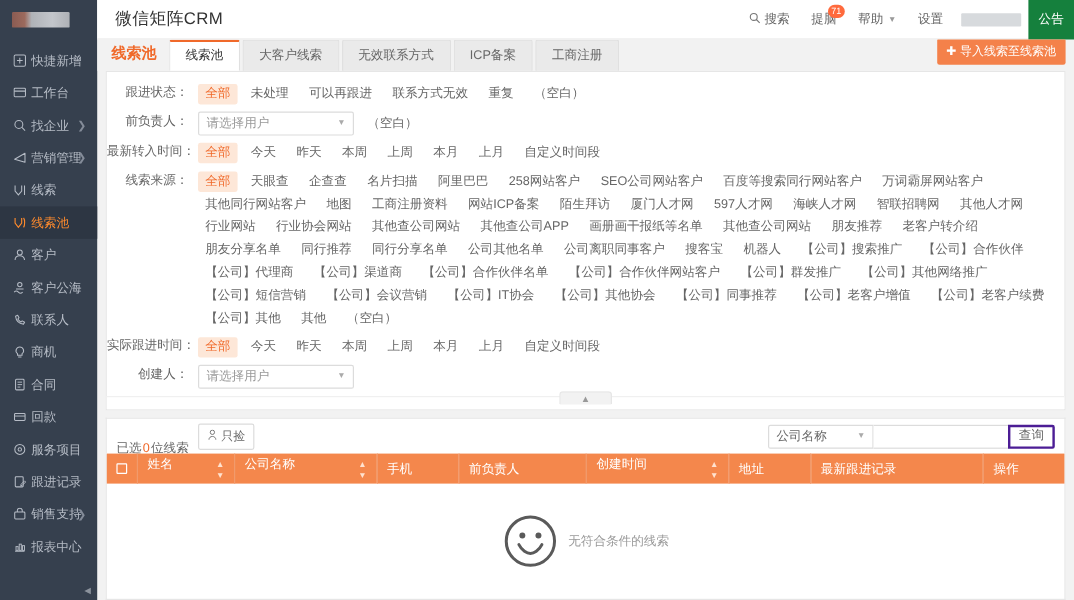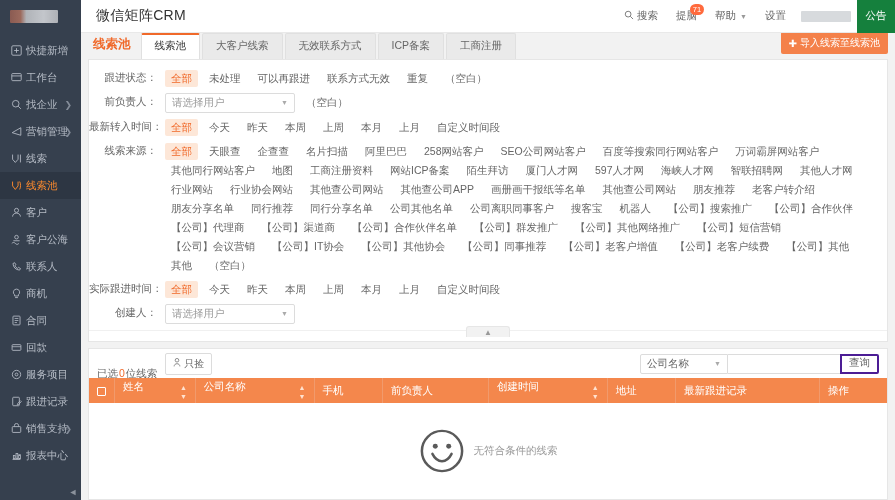--- a/index.html
+++ b/index.html
@@ -490,20 +490,21 @@
                 <span class="chip">同行分享名单</span>
                 <span class="chip">公司其他名单</span>
                 <span class="chip">公司离职同事客户</span>
                 <span class="chip">搜客宝</span>
                 <span class="chip">机器人</span>
                 <span class="chip">【公司】搜索推广</span>
                 <span class="chip">【公司】合作伙伴</span>
                 <span class="chip">【公司】代理商</span>
                 <span class="chip">【公司】渠道商</span>
                 <span class="chip">【公司】合作伙伴名单</span>
+                <span class="chip">【公司】合作伙伴网站客户</span>
                 <span class="chip">【公司】群发推广</span>
                 <span class="chip">【公司】其他网络推广</span>
                 <span class="chip">【公司】短信营销</span>
                 <span class="chip">【公司】会议营销</span>
                 <span class="chip">【公司】IT协会</span>
                 <span class="chip">【公司】其他协会</span>
                 <span class="chip">【公司】同事推荐</span>
                 <span class="chip">【公司】老客户增值</span>
                 <span class="chip">【公司】老客户续费</span>
                 <span class="chip">【公司】其他</span>

